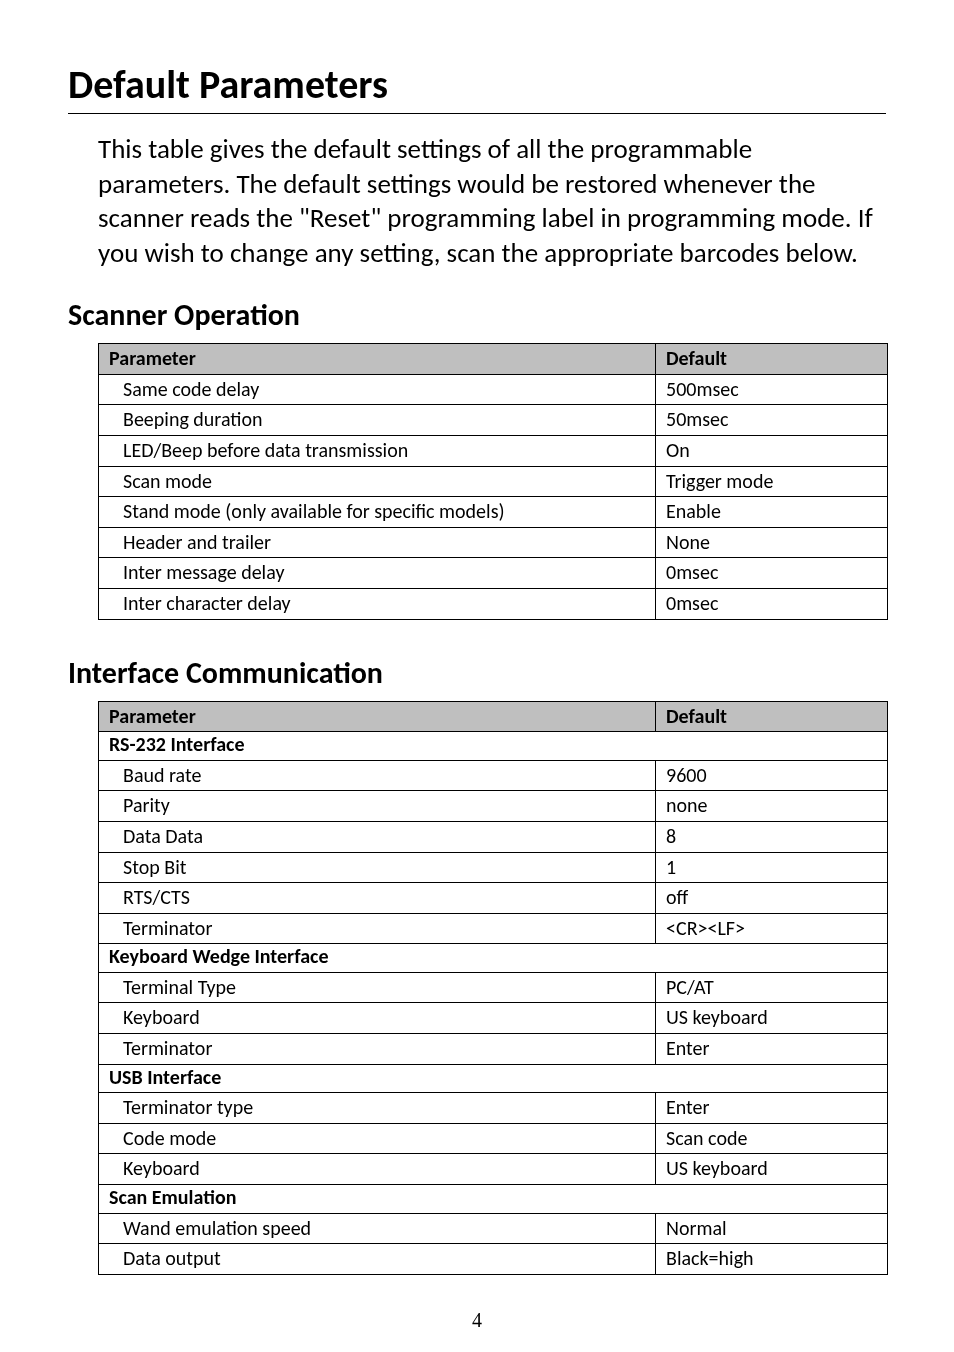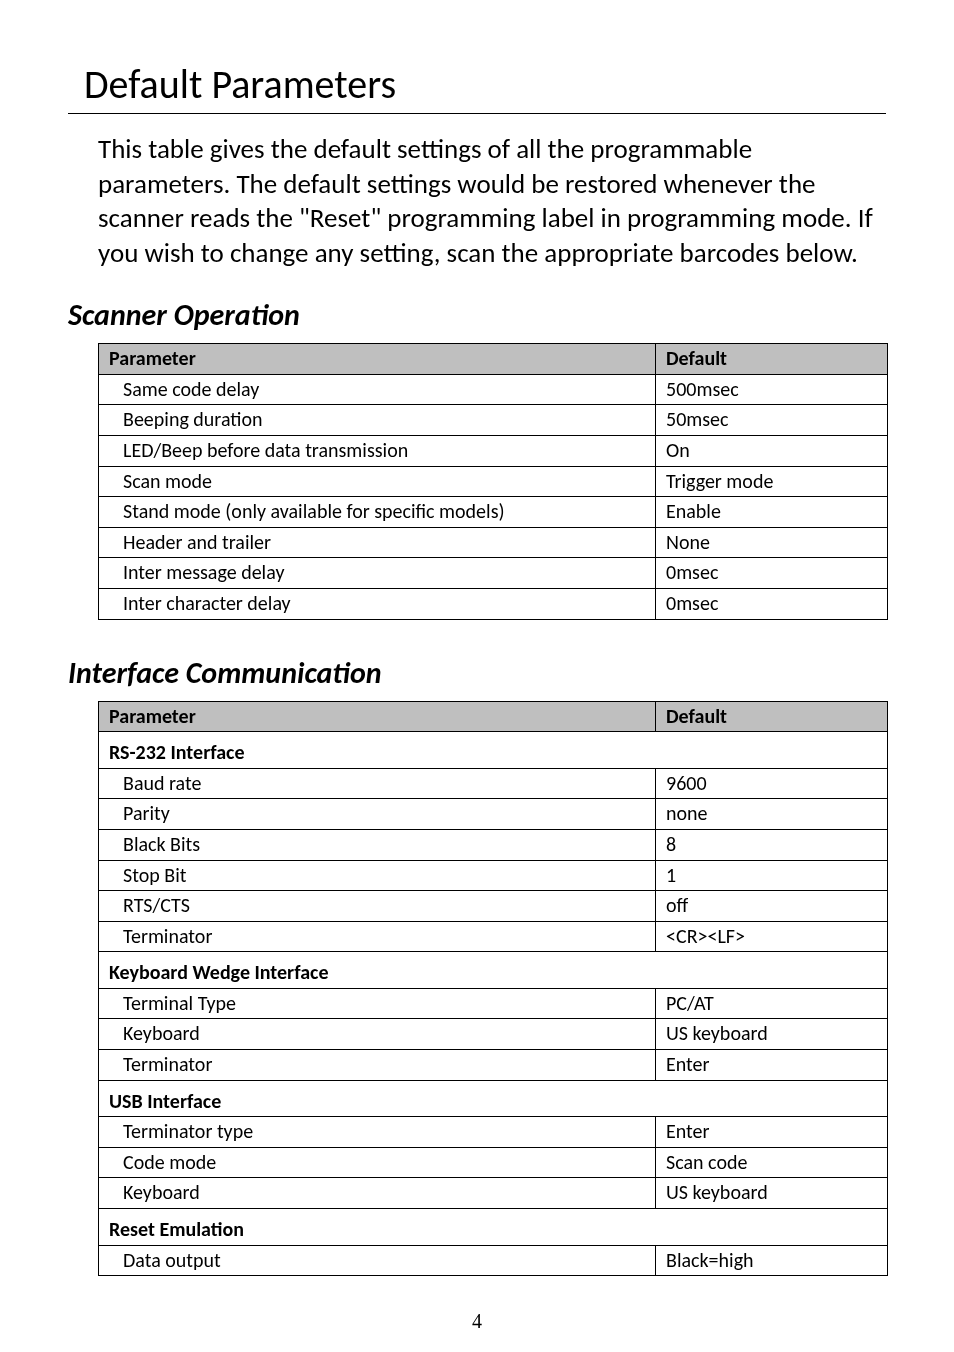--- a/index.html
+++ b/index.html
@@ -10,39 +10,38 @@
     font-family: Calibri, "Segoe UI", Arial, sans-serif;
     color: #000;
   }
   .page {
     padding: 60px 68px 40px 68px;
     box-sizing: border-box;
     width: 954px;
   }
   h1.page-title {
     font-size: 40px;
-    font-weight: 400;
-    margin: 0 0 4px 16px;
+    font-weight: 700;
+    margin: 0 0 4px 0;
     letter-spacing: 0px;
   }
   .title-rule {
     border: none;
     border-top: 1.5px solid #000;
     margin: 0 0 18px 0;
   }
   p.intro {
     font-size: 27px;
     line-height: 1.28;
     margin: 0 0 26px 30px;
   }
   h2.section {
     font-size: 30px;
     font-weight: 700;
     margin: 0 0 10px 0;
-    font-style: italic;
   }
   .tbl-wrap {
     margin-left: 30px;
     margin-bottom: 34px;
   }
   table {
     border-collapse: collapse;
     width: 790px;
     font-size: 20px;
   }
@@ -59,21 +58,21 @@
   }
   td.param {
     padding: 2px 4px 2px 24px;
     width: 528px;
   }
   td.default {
     padding: 2px 8px 2px 10px;
   }
   td.subhead {
     font-weight: 700;
-    padding: 8px 8px 2px 10px;
+    padding: 0 8px 2px 10px;
   }
   .page-num {
     text-align: center;
     font-size: 20px;
     font-family: "Times New Roman", serif;
     margin-top: 30px;
   }
 </style>
 </head>
 <body>
@@ -148,21 +147,21 @@
           </tr>
           <tr>
             <td class="param">Baud rate</td>
             <td class="default">9600</td>
           </tr>
           <tr>
             <td class="param">Parity</td>
             <td class="default">none</td>
           </tr>
           <tr>
-            <td class="param">Black Bits</td>
+            <td class="param">Data Data</td>
             <td class="default">8</td>
           </tr>
           <tr>
             <td class="param">Stop Bit</td>
             <td class="default">1</td>
           </tr>
           <tr>
             <td class="param">RTS/CTS</td>
             <td class="default">off</td>
           </tr>
@@ -194,21 +193,25 @@
           </tr>
           <tr>
             <td class="param">Code mode</td>
             <td class="default">Scan code</td>
           </tr>
           <tr>
             <td class="param">Keyboard</td>
             <td class="default">US keyboard</td>
           </tr>
           <tr>
-            <td class="subhead" colspan="2">Reset Emulation</td>
+            <td class="subhead" colspan="2">Scan Emulation</td>
+          </tr>
+          <tr>
+            <td class="param">Wand emulation speed</td>
+            <td class="default">Normal</td>
           </tr>
           <tr>
             <td class="param">Data output</td>
             <td class="default">Black=high</td>
           </tr>
         </tbody>
     </table>
   </div>
 
   <div class="page-num">4</div>

